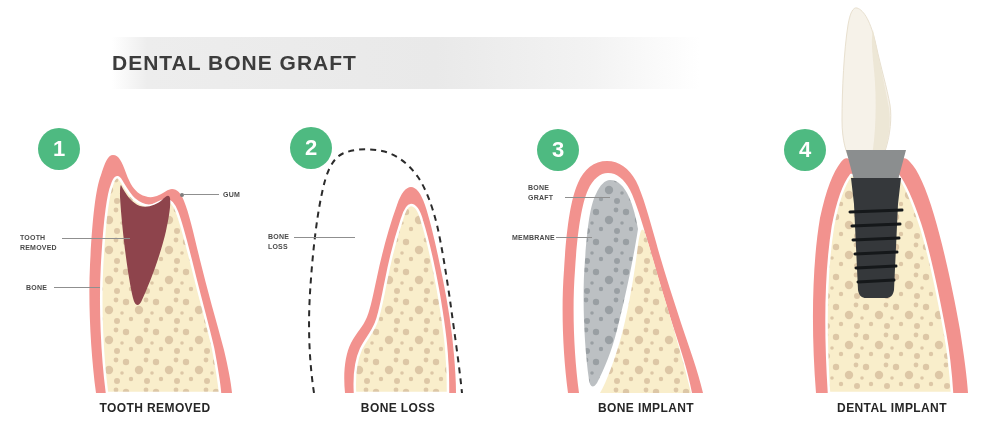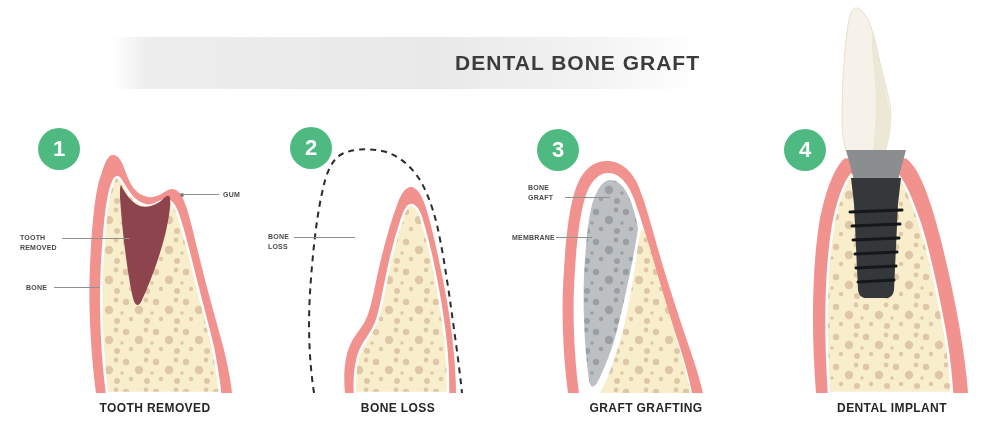--- a/index.html
+++ b/index.html
@@ -2,21 +2,21 @@
 <html><head>
 <meta charset="utf-8">
 <style>
   html,body{margin:0;padding:0;background:#ffffff;}
   #stage{position:relative;width:993px;height:433px;background:#ffffff;overflow:hidden;
          font-family:"Liberation Sans", sans-serif;}
   
   .banner{position:absolute;left:112px;top:37px;width:588px;height:52px;
           background:linear-gradient(90deg,#ffffff 0%,#ededed 6%,#e9e9e9 55%,#f3f3f3 82%,#ffffff 100%);}
   .banner-title{position:absolute;left:0;top:0;width:100%;height:52px;line-height:52px;
-          text-align:right;font-size:21px;font-weight:bold;color:#3c3c3c;letter-spacing:1px;}
+          text-align:left;font-size:21px;font-weight:bold;color:#3c3c3c;letter-spacing:1px;}
   
   .badge{position:absolute;width:42px;height:42px;border-radius:50%;background:#4eba81;
          color:#ffffff;font-size:22px;font-weight:bold;display:flex;align-items:center;
          justify-content:center;}
   #badge1{left:38px;top:128px;}
   #badge2{left:290px;top:127px;}
   #badge3{left:537px;top:129px;}
   #badge4{left:784px;top:129px;}
   
   .panel{position:absolute;}
@@ -169,16 +169,16 @@
   <div class="lbl" id="lbl-bone-loss">BONE LOSS</div>
 
   <div class="leader" id="ln-bone-graft"></div>
   <div class="lbl" id="lbl-bone-graft">BONE GRAFT</div>
 
   <div class="leader" id="ln-membrane"></div>
   <div class="lbl" id="lbl-membrane">MEMBRANE</div>
 
   <div class="caption" id="cap1">TOOTH REMOVED</div>
   <div class="caption" id="cap2">BONE LOSS</div>
-  <div class="caption" id="cap3">GRAFT GRAFTING</div>
+  <div class="caption" id="cap3">BONE IMPLANT</div>
   <div class="caption" id="cap4">DENTAL IMPLANT</div>
 
 </div>
 
 </body></html>

